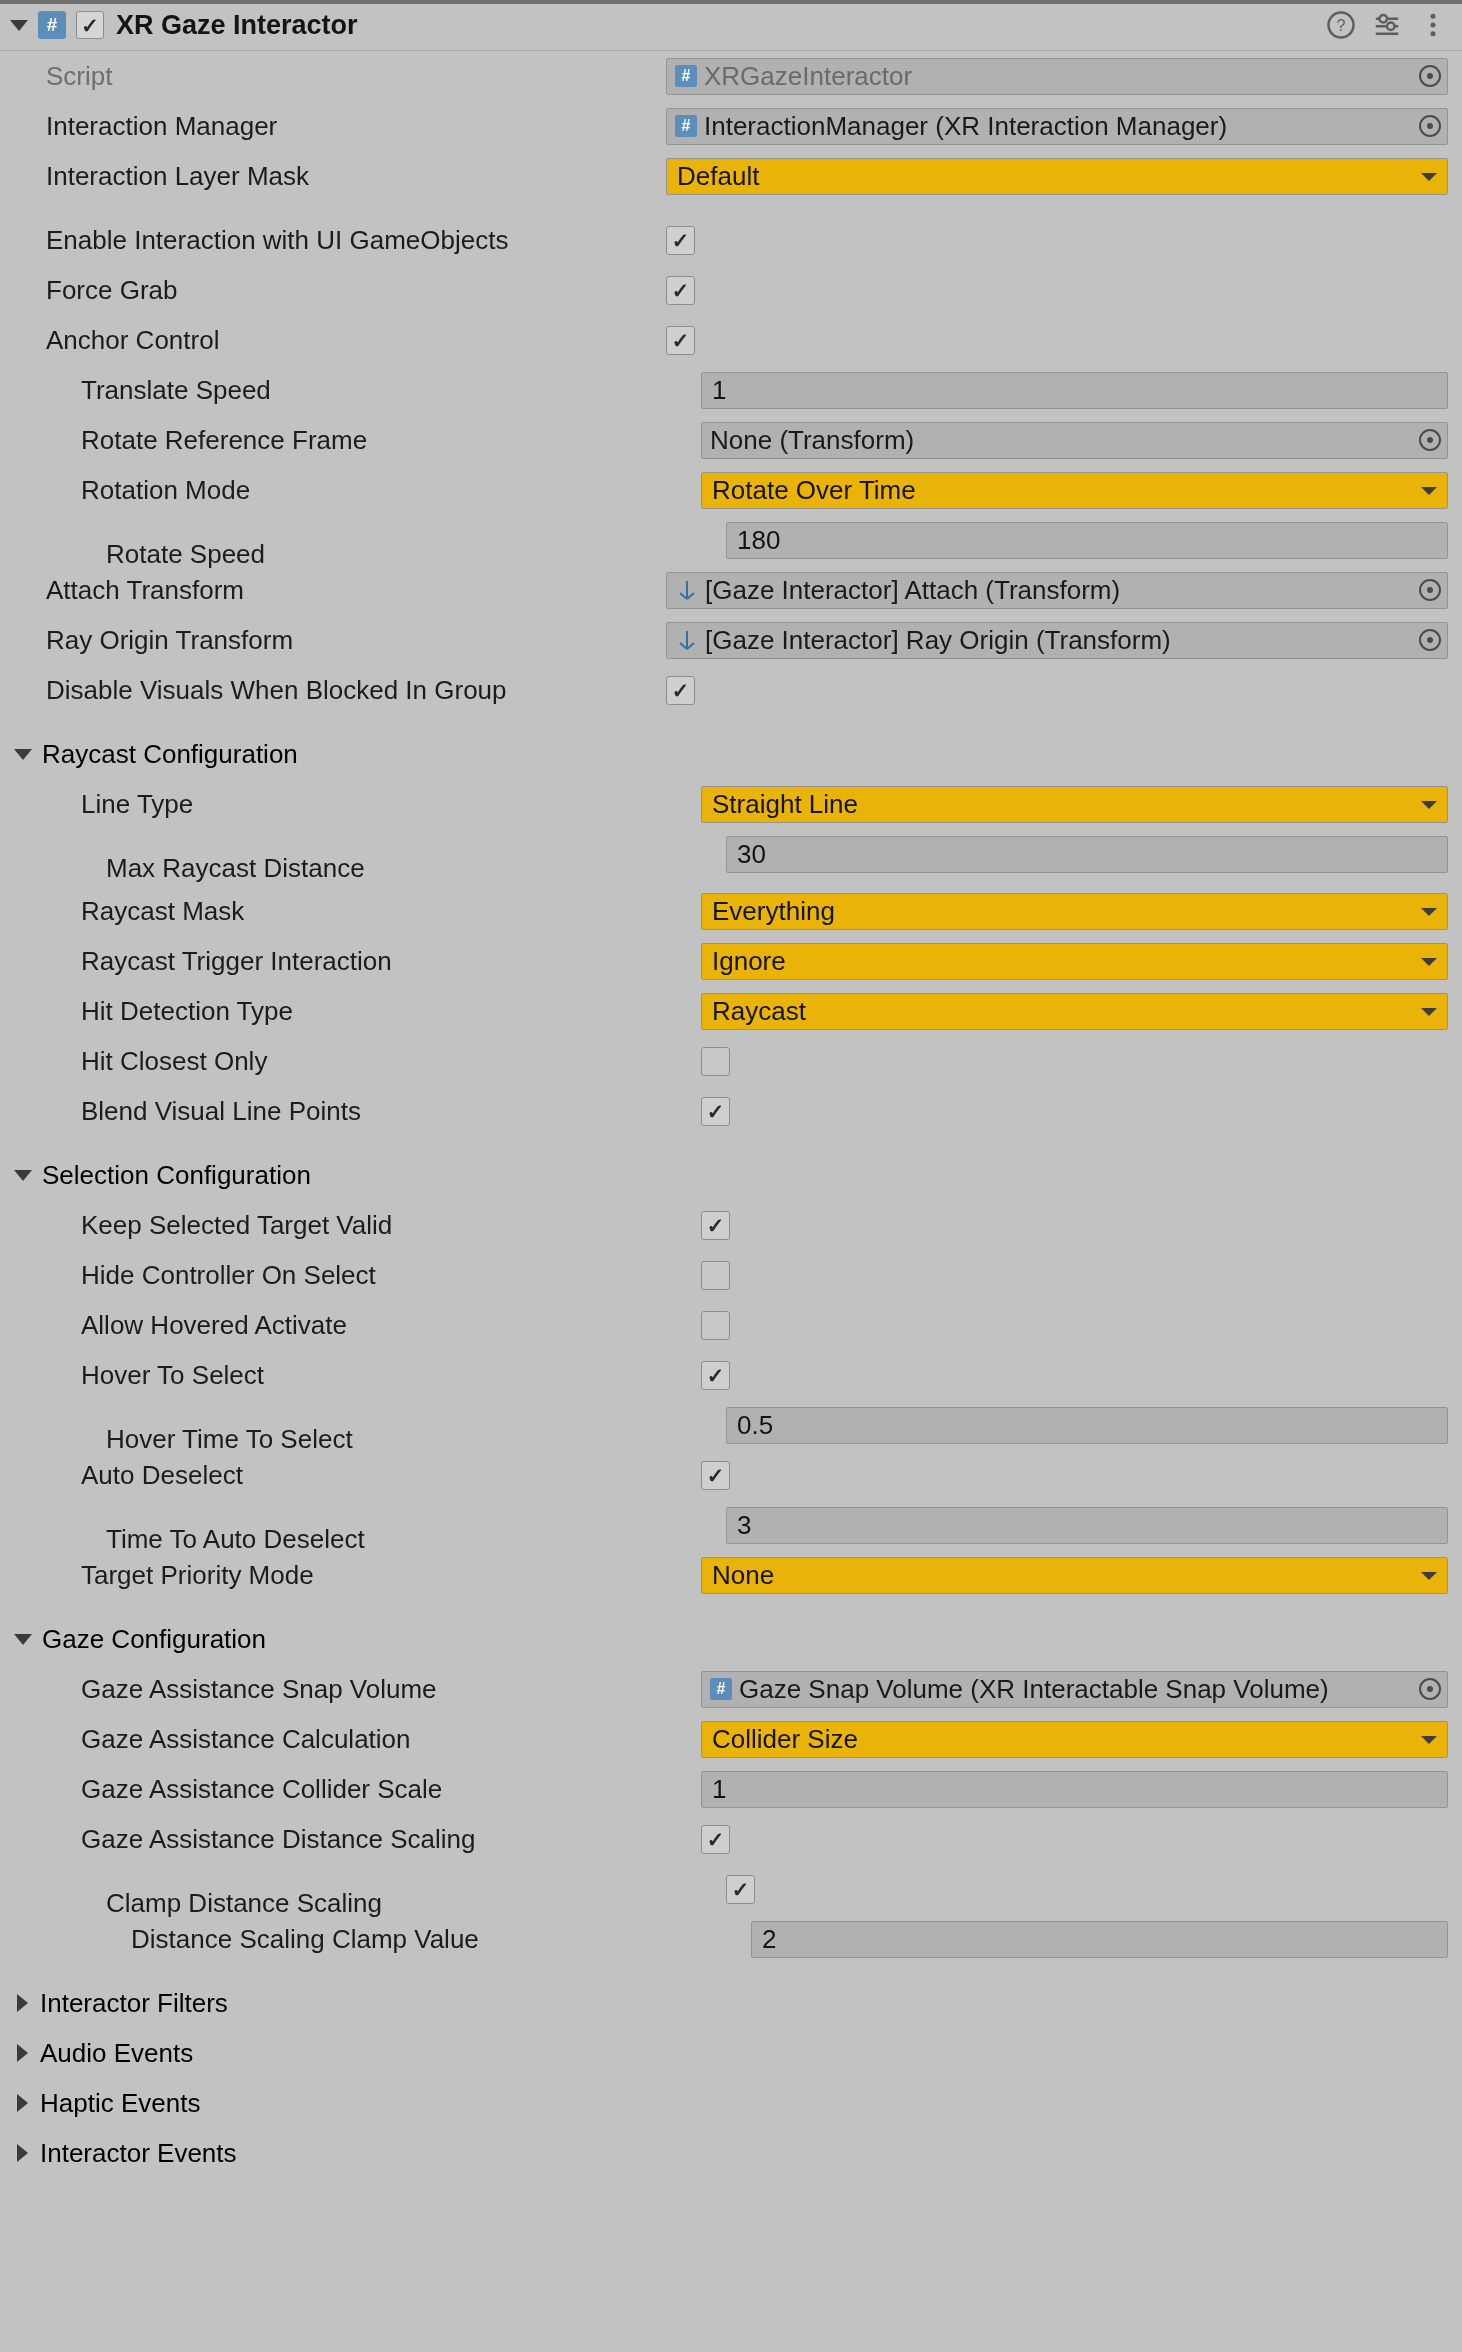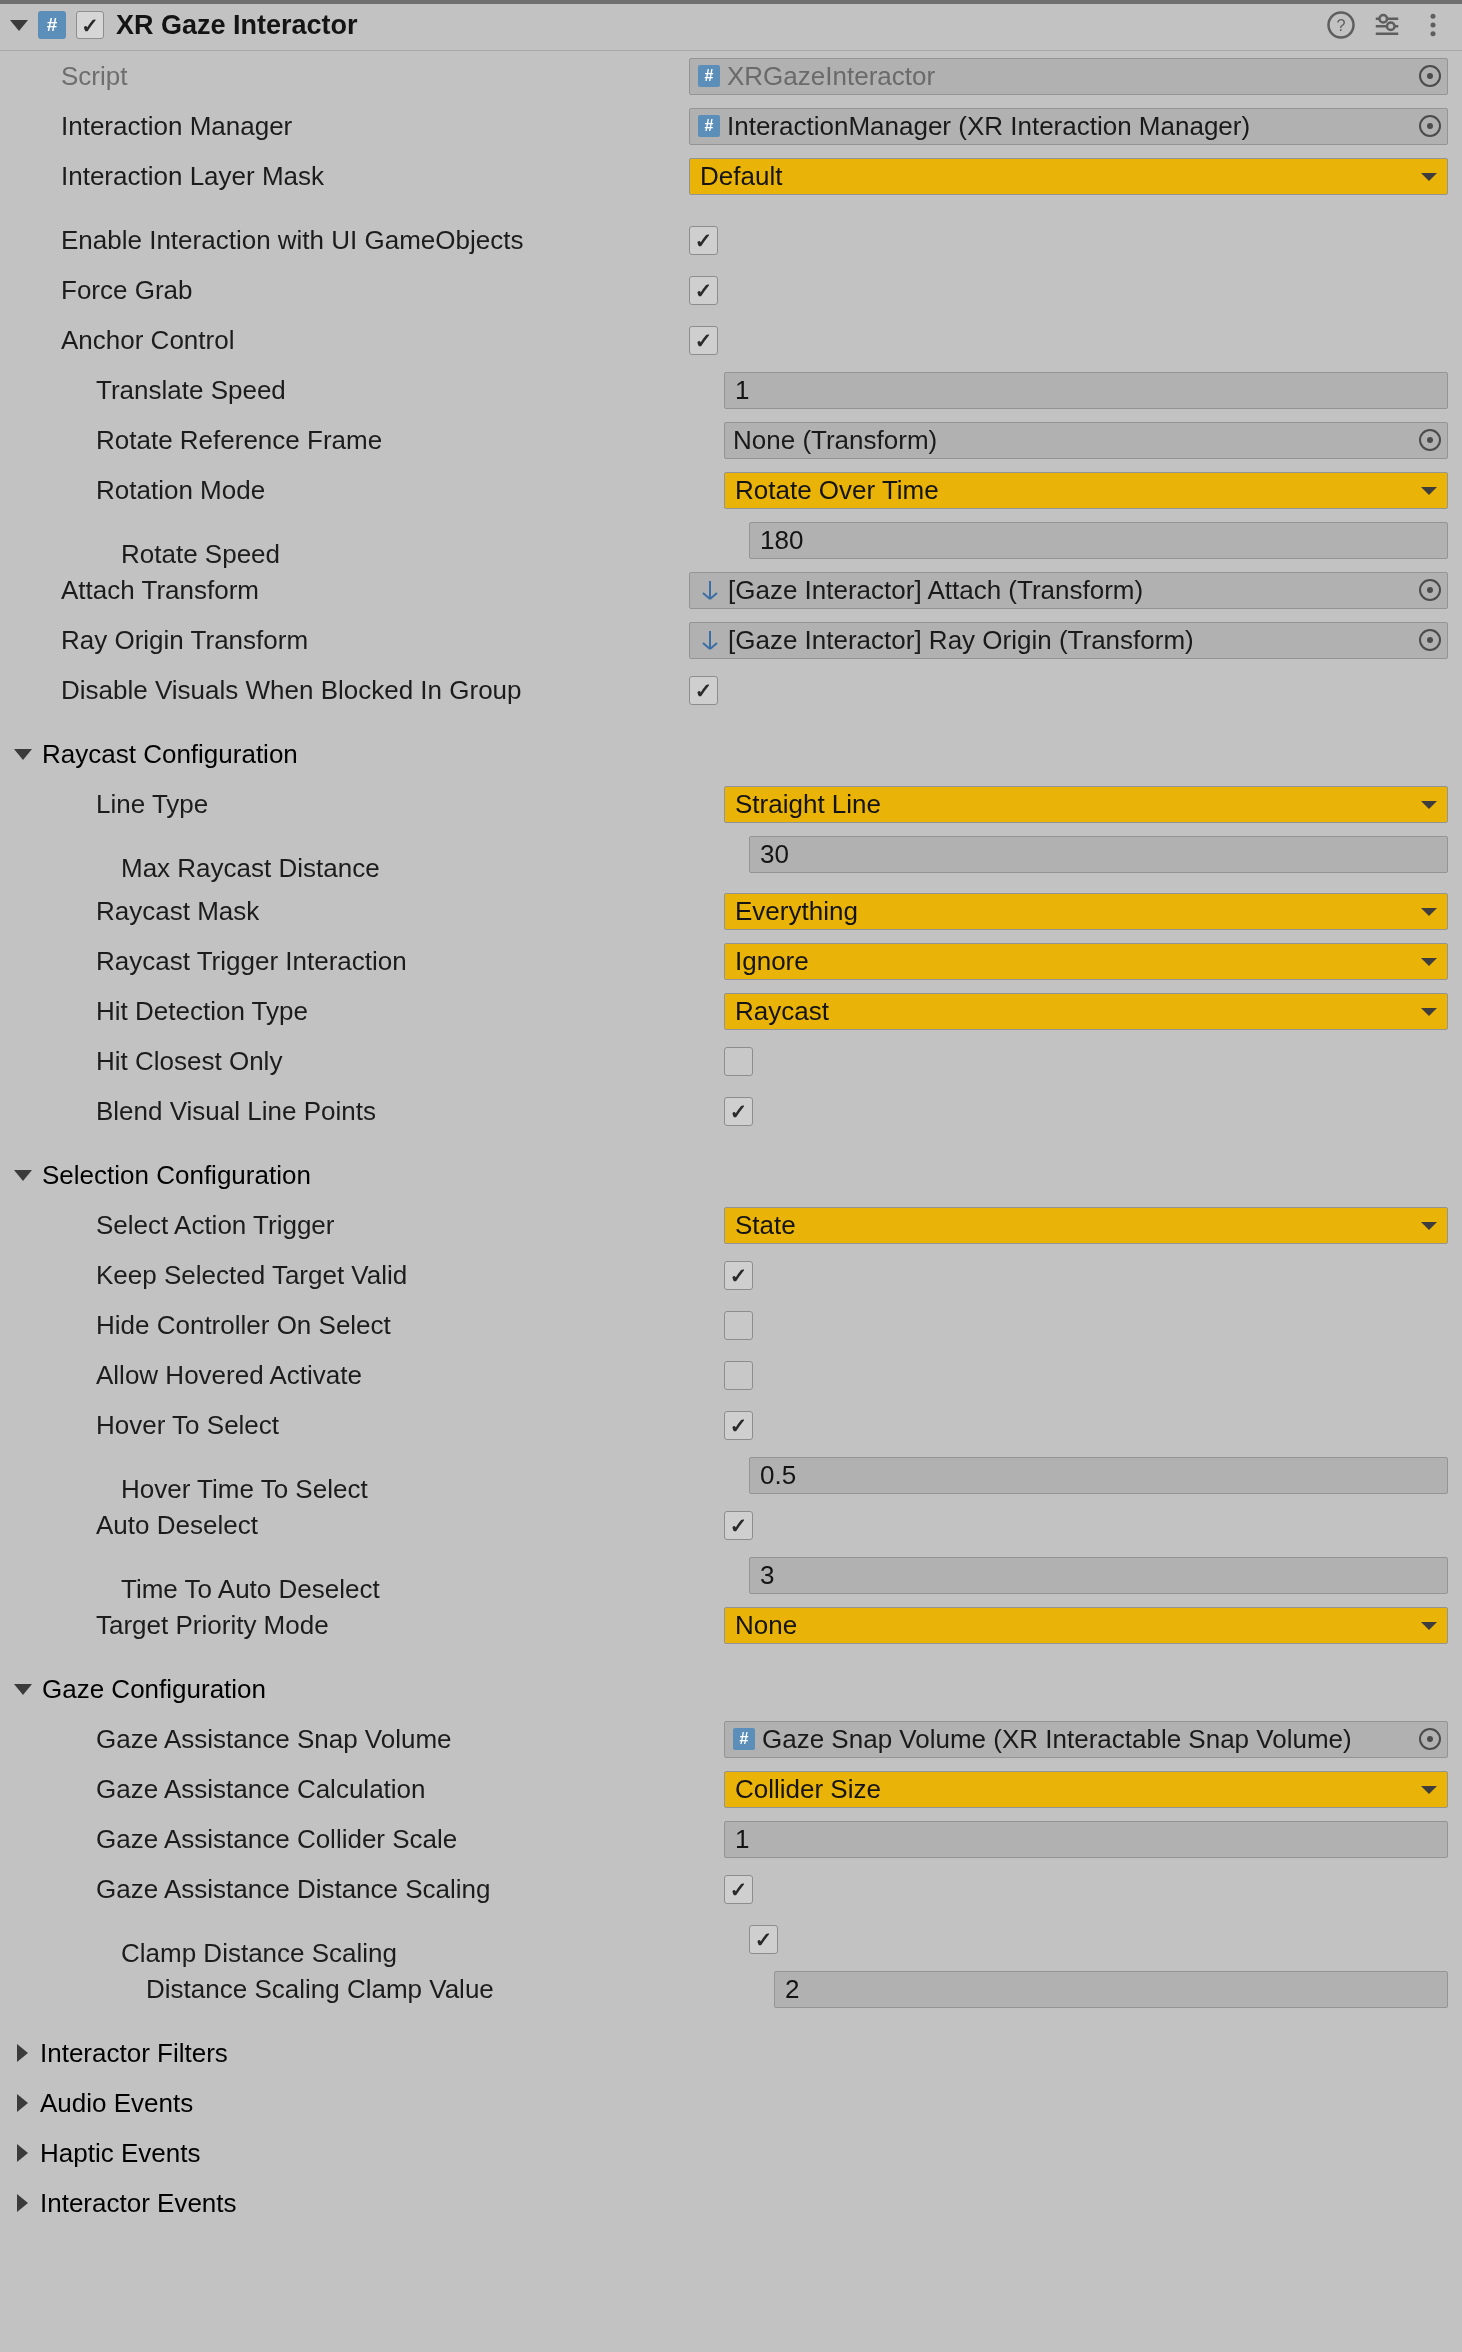--- a/index.html
+++ b/index.html
@@ -84,22 +84,21 @@
     align-items: center;
     gap: 16px;
   }
   .hdr-icon { width: 30px; height: 30px; opacity: .75; }
 
   
   .row {
     display: flex;
     align-items: center;
     height: 50px;
-    padding-left: 16px;
-    gap: 8px;
+    padding-left: 1px;
   }
   .label {
     font-size: 26px;
     color: #1c1c1c;
     white-space: nowrap;
     overflow: hidden;
   }
   .label.disabled { color: #6e6e6e; }
 
   .lbl-w { width: 620px; flex: none; }
@@ -480,29 +479,20 @@
     </div>
   </div>
 
   <div class="spacer"></div>
 
   <div class="section">
     <div class="arrow-down"></div>
     <div class="sec-label">Selection Configuration</div>
   </div>
 
-  <div class="row">
-    <div class="label lbl-w ind1">Select Action Trigger</div>
-    <div class="field">
-      <div class="dropdown">
-        <span>State</span>
-        <span class="caret"></span>
-      </div>
-    </div>
-  </div>
 
   <div class="row">
     <div class="label lbl-w ind1">Keep Selected Target Valid</div>
     <div class="field">
       <div class="cb">
           <span class="tick">✓</span>
         </div>
     </div>
   </div>
 

